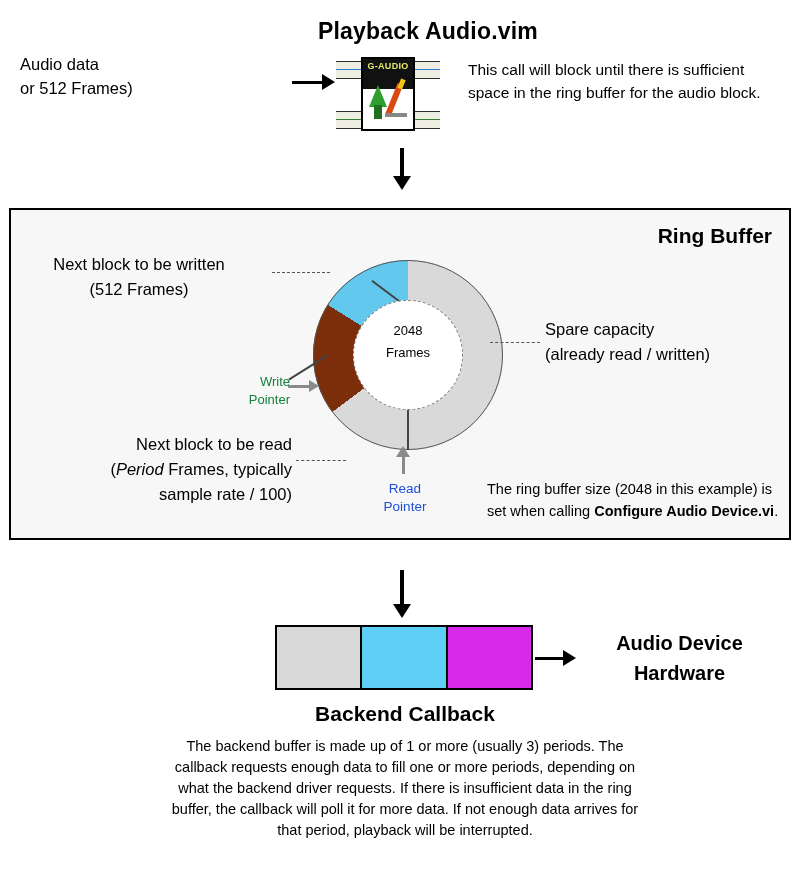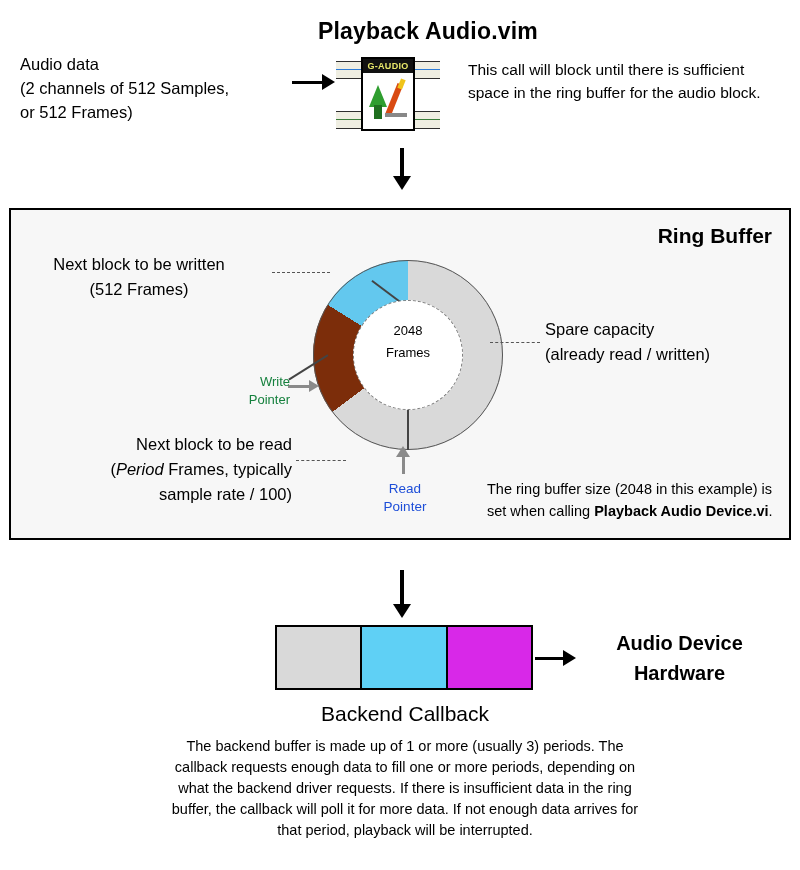--- a/index.html
+++ b/index.html
@@ -57,21 +57,21 @@
   #vi-icon .box {
     position: absolute;
     left: 25px; top: 0px;
     width: 54px; height: 74px;
     background: #ffffff;
     border: 2px solid #000000;
     box-sizing: border-box;
   }
   #vi-icon .hdr {
     position: absolute;
-    left: 0; top: 0; width: 100%; height: 14px;
+    left: 0; top: 0; width: 100%; height: 30px;
     background: #111111;
     color: #e8e86a;
     font-size: 9px;
     font-weight: bold;
     text-align: center;
     line-height: 14px;
     letter-spacing: 0.3px;
   }
   #vi-icon .glyph {
     position: absolute;
@@ -289,39 +289,38 @@
     left: 572px; top: 628px; width: 215px;
     text-align: center;
     font-size: 20px;
     font-weight: bold;
     line-height: 30px;
   }
   #backend-callback-title {
     left: 200px; top: 702px; width: 410px;
     text-align: center;
     font-size: 21px;
-    font-weight: normal;
+    font-weight: bold;
   }
   #backend-note {
     left: 160px; top: 736px; width: 490px;
     text-align: center;
     font-size: 14.5px;
     line-height: 21px;
   }
   .italic { font-style: italic; }
   .bold { font-weight: bold; }
 </style>
 </head>
 <body>
 
 <div class="abs" id="title">Playback Audio.vim</div>
 
 <div class="abs" id="audio-data-label">
   <div>Audio data</div>
-  <div>(2 channels of 512 Samples,</div>
   <div>or 512 Frames)</div>
 </div>
 
 <div class="abs" id="arrow-audio-data">
   <div class="arrow-line"></div>
   <div class="arrow-head right"></div>
 </div>
 
 <div class="abs" id="vi-icon">
   <div class="band top">
@@ -398,21 +397,21 @@
 <div class="abs" id="label-write-pointer">
   <div>Write</div>
   <div>Pointer</div>
 </div>
 
 <div class="abs" id="label-read-pointer">
   <div>Read</div>
   <div>Pointer</div>
 </div>
 
-<div class="abs" id="ring-size-note"><span>The ring buffer size (2048 in this example) is set when calling </span><span class="bold">Playback Audio Device.vi</span><span>.</span></div>
+<div class="abs" id="ring-size-note"><span>The ring buffer size (2048 in this example) is set when calling </span><span class="bold">Configure Audio Device.vi</span><span>.</span></div>
 
 <div class="abs" id="arrow-to-backend">
   <div class="arrow-line"></div>
   <div class="arrow-head down"></div>
 </div>
 
 <div class="abs" id="backend-buffer">
   <div class="seg s1"></div>
   <div class="seg s2"></div>
   <div class="seg s3"></div>

